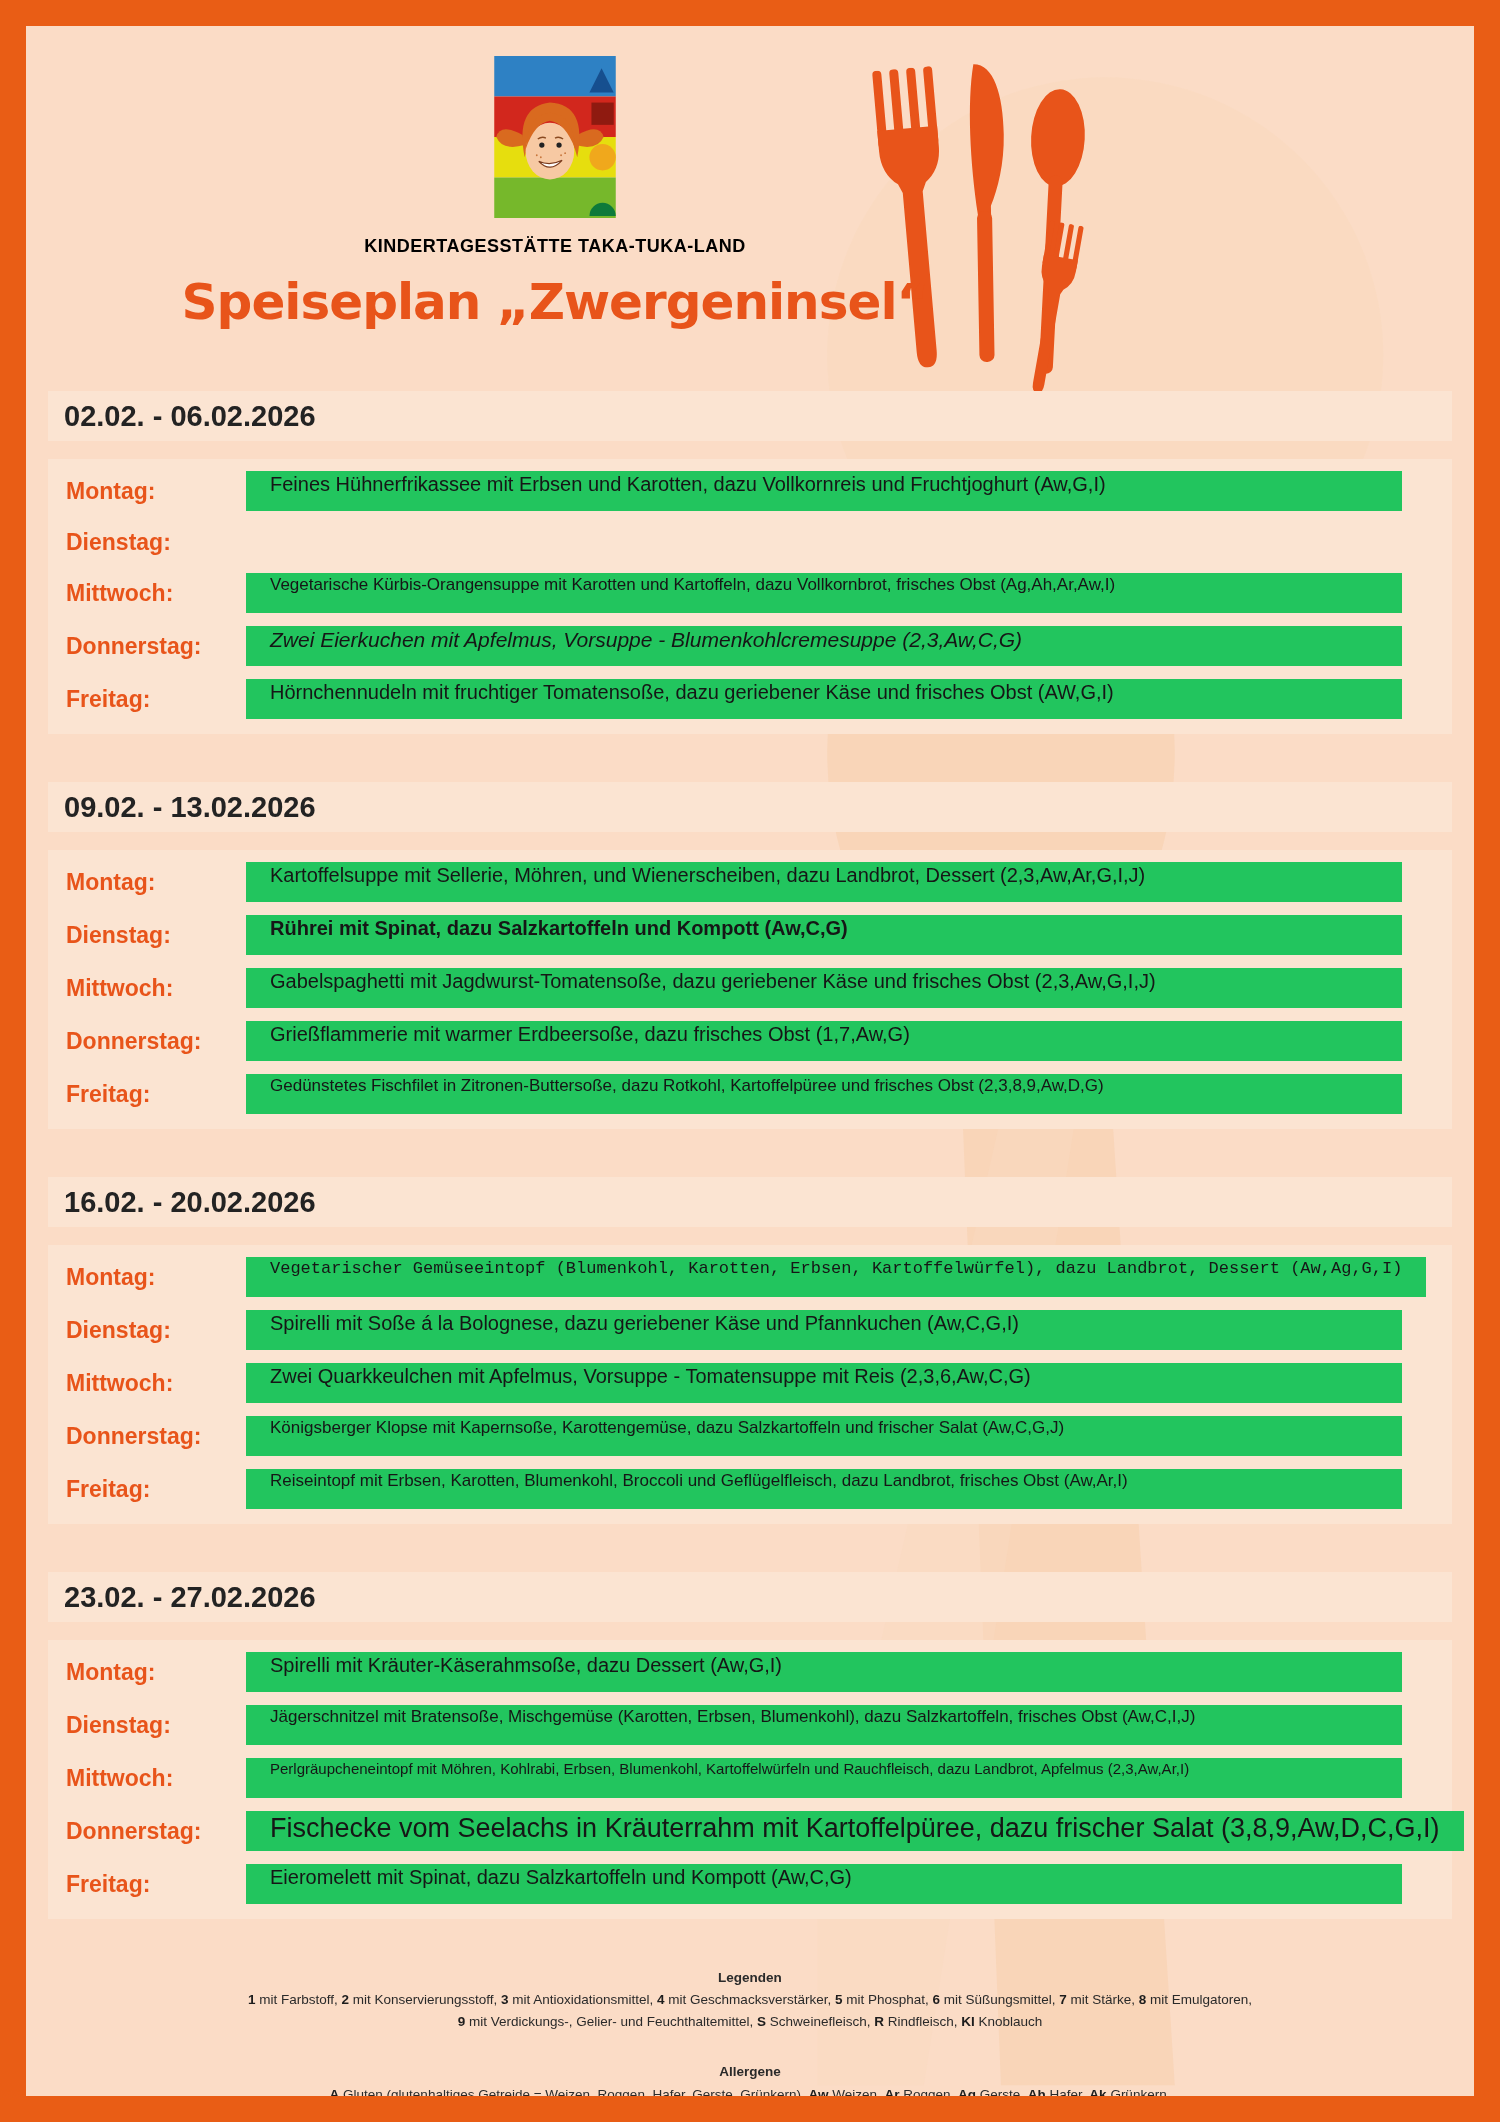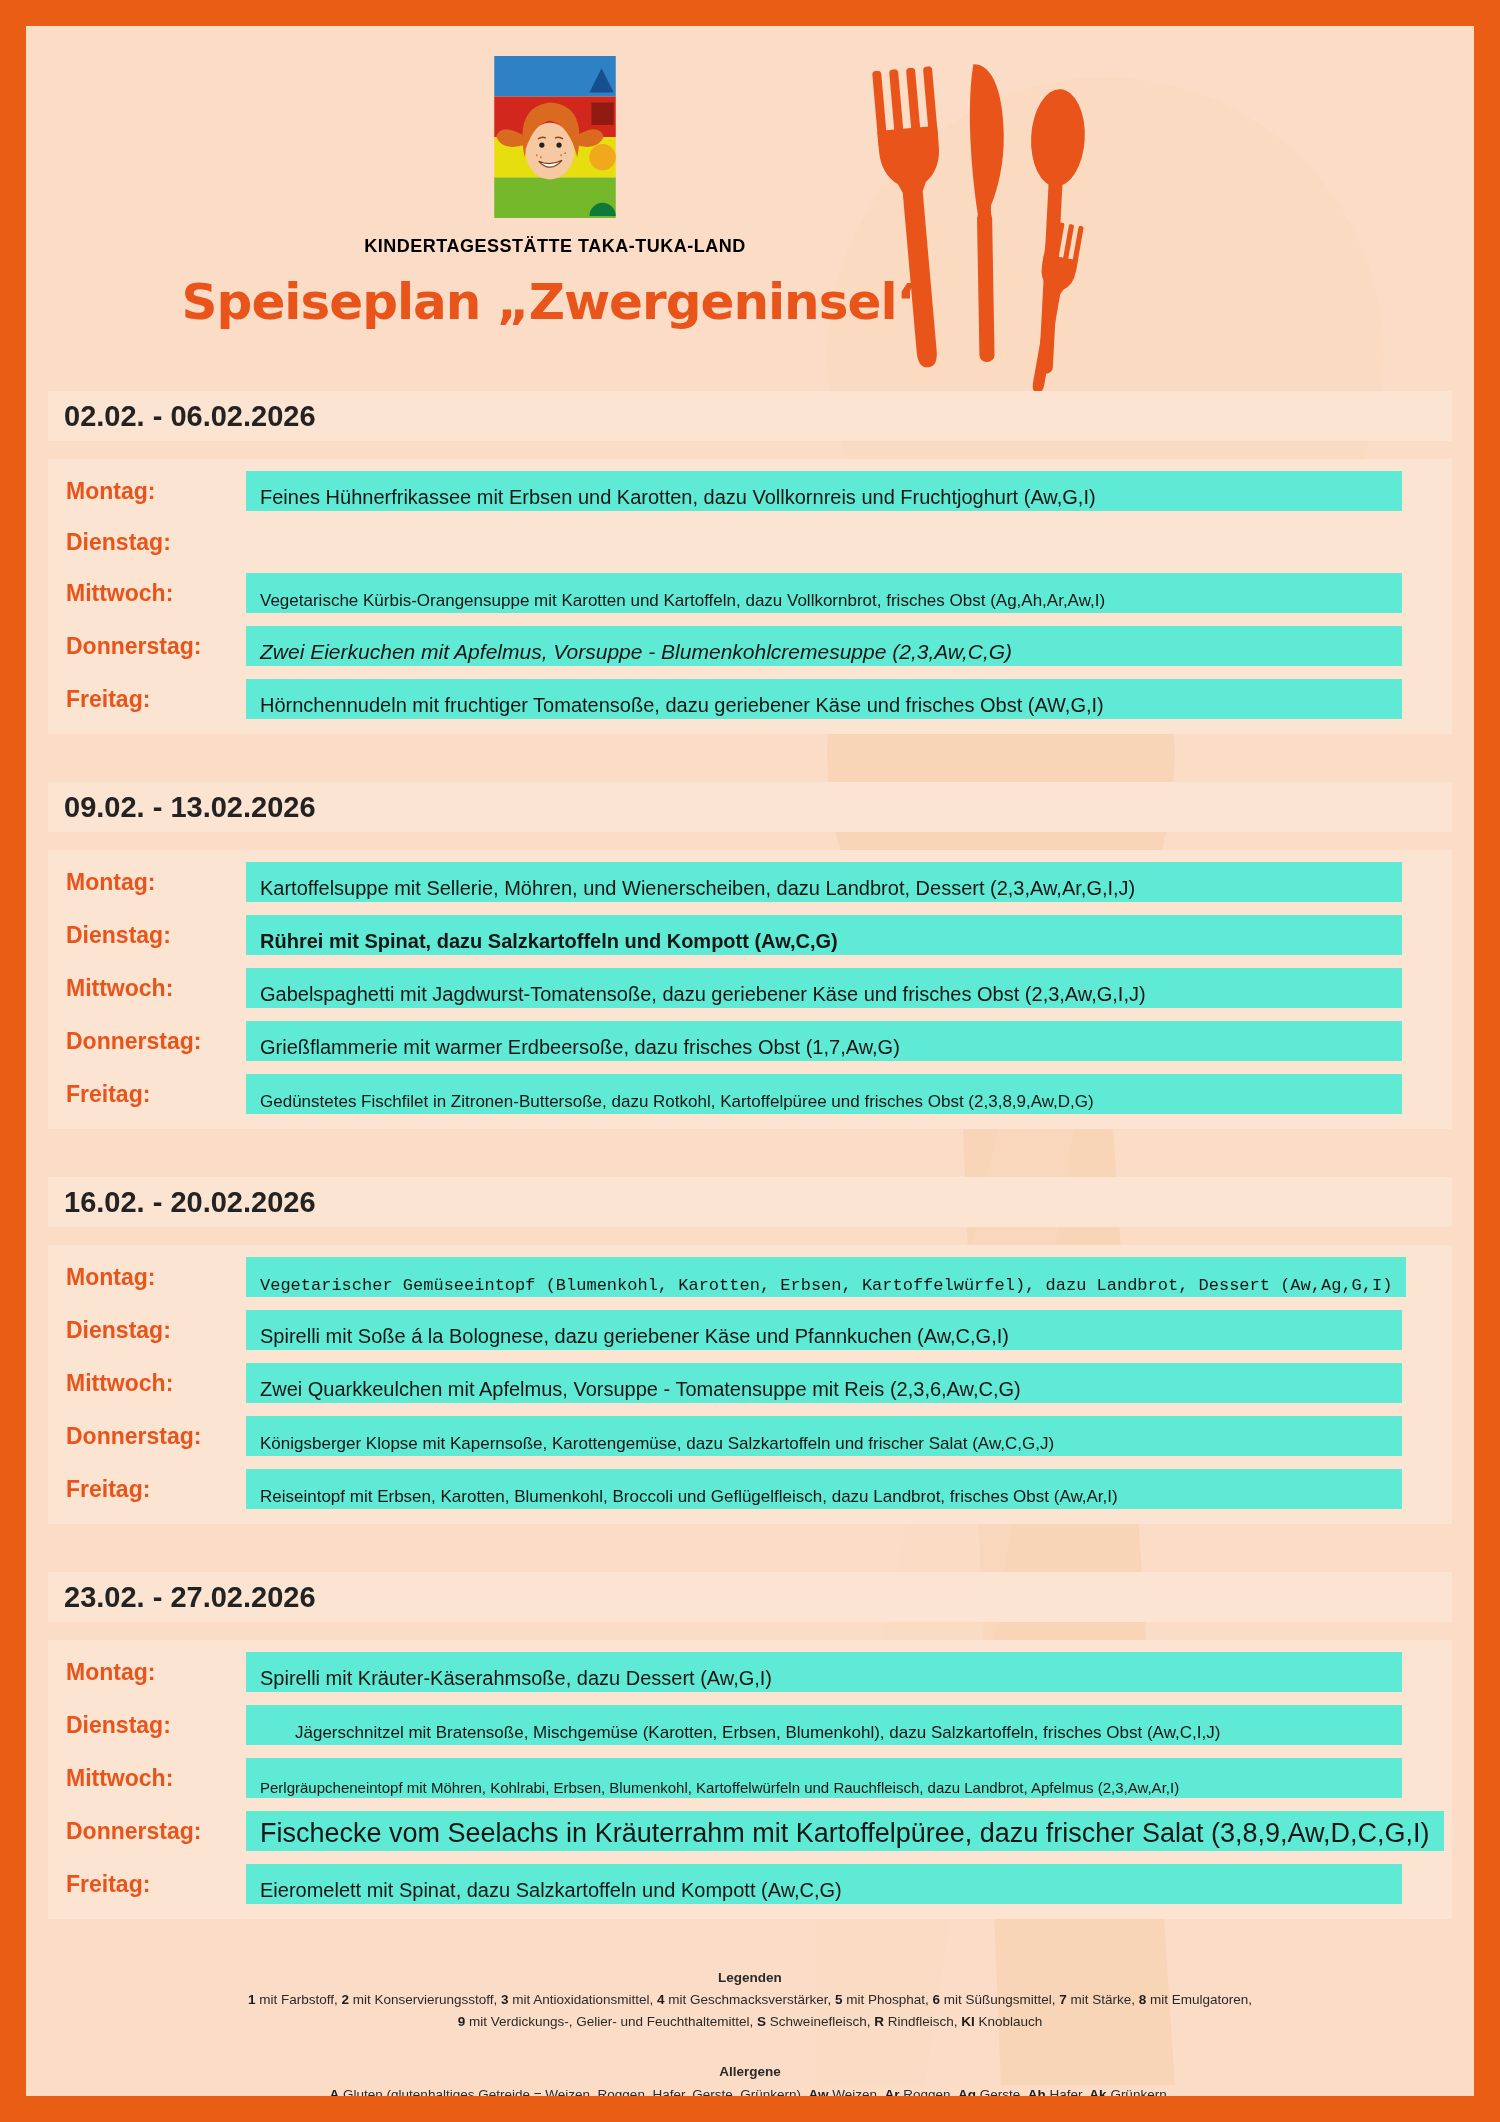--- a/index.html
+++ b/index.html
@@ -31,21 +31,21 @@
   .week{margin-bottom:48px;}
   .week-band{
     background:var(--c-band,#FBE4D2);
     height:50px;display:flex;align-items:center;
     padding-left:16px;
     font-size:29px;font-weight:800;color:#232323;
   }
   .week-rows{background:var(--c-band,#FBE4D2);margin-top:18px;padding:12px 0 2px 0;}
   .day-row{display:flex;align-items:center;margin-bottom:13px;min-height:36px;}
   .day-label{flex:none;width:180px;padding-left:18px;font-size:23px;font-weight:bold;color:var(--c-accent,#E8541A);}
-  .menu-strip{flex:1;margin-right:50px;background:#5eead4;min-height:36px;display:flex;align-items:flex-end;padding:2px 14px;}
+  .menu-strip{flex:1;margin-right:50px;background:#22c55e;min-height:36px;display:flex;align-items:flex-start;padding:2px 24px;}
   .menu-text{font-size:20px;color:#161616;white-space:nowrap;}
   
   .footer{margin:26px 30px 0 30px;text-align:center;font-size:13.5px;line-height:1.64;color:#2a2a2a;}
   .footer b{color:#1d1d1d;}
   .block-heading{font-weight:bold;}
   .allergen-block{margin-top:28px;}
   
   .cutlery{position:absolute;top:36px;left:852px;width:250px;height:320px;z-index:1;}
   .cutlery svg{position:absolute;}
   .fork-pos{left:0;top:6px;transform:rotate(-5deg);}
@@ -264,21 +264,21 @@
   <div class="day-row">
     <span class="day-label">Montag:</span>
     <div class="menu-strip">
       <span class="menu-text" style="font-size: 20px;">Spirelli mit Kräuter-Käserahmsoße, dazu Dessert (Aw,G,I)</span>
     </div>
   </div>
 
   <div class="day-row">
     <span class="day-label">Dienstag:</span>
     <div class="menu-strip">
-      <span class="menu-text" style="font-size: 17px; margin-left: 35px;">Jägerschnitzel mit Bratensoße, Mischgemüse (Karotten, Erbsen, Blumenkohl), dazu Salzkartoffeln, frisches Obst (Aw,C,I,J)</span>
+      <span class="menu-text" style="font-size: 17px;">Jägerschnitzel mit Bratensoße, Mischgemüse (Karotten, Erbsen, Blumenkohl), dazu Salzkartoffeln, frisches Obst (Aw,C,I,J)</span>
     </div>
   </div>
 
   <div class="day-row">
     <span class="day-label">Mittwoch:</span>
     <div class="menu-strip">
       <span class="menu-text" style="font-size: 15px;">Perlgräupcheneintopf mit Möhren, Kohlrabi, Erbsen, Blumenkohl, Kartoffelwürfeln und Rauchfleisch, dazu Landbrot, Apfelmus (2,3,Aw,Ar,I)</span>
     </div>
   </div>
 

